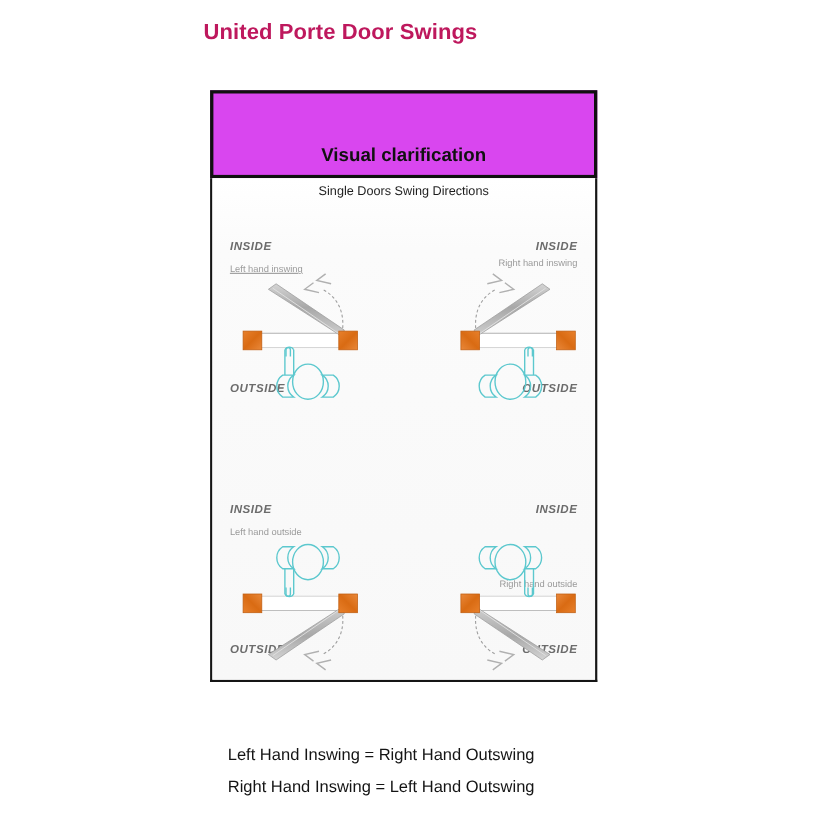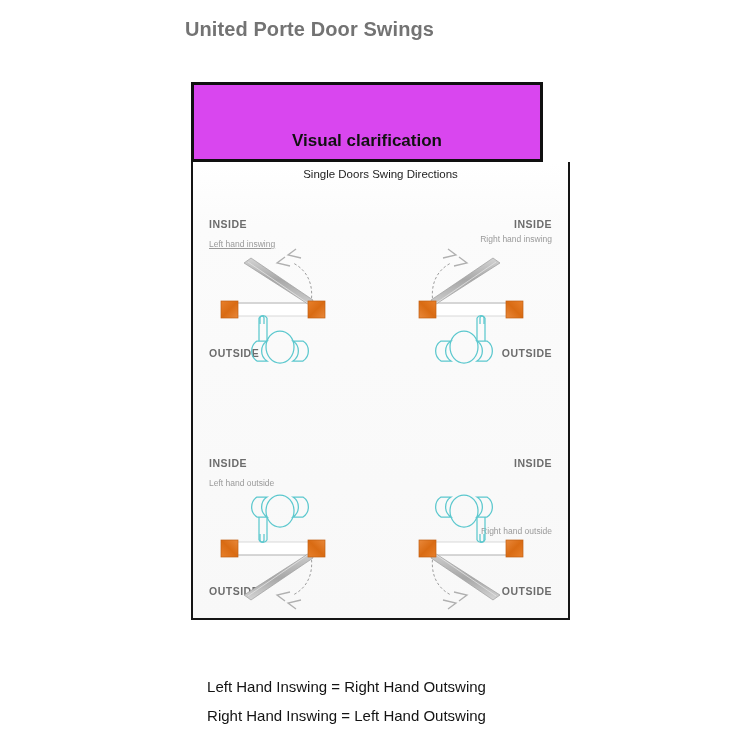--- a/index.html
+++ b/index.html
@@ -17,21 +17,21 @@
 
   
   #page-title {
     position: absolute;
     top: 18px;
     left: 0;
     width: 619px;
     text-align: center;
     font-size: 20px;
     font-weight: bold;
-    color: #737373;
+    color: #be185d;
     letter-spacing: 0.1px;
   }
 
   
   #figure {
     position: absolute;
     left: 191px;
     top: 82px;
     width: 352px;
     height: 538px;
@@ -58,21 +58,21 @@
     font-size: 17px;
     font-weight: bold;
     color: #111111;
   }
 
   
   #body-box {
     position: absolute;
     left: 0;
     top: 80px;
-    width: 379px;
+    width: 352px;
     height: 458px;
     box-sizing: border-box;
     border: 2px solid #151515;
     border-top: none;
     background: #fafafa;
     overflow: hidden;
   }
   #body-inner {
     position: absolute;
     inset: 0;
@@ -89,20 +89,21 @@
   }
 
   
   .lbl-inside, .lbl-outside {
     position: absolute;
     font-size: 10.5px;
     font-weight: bold;
     color: #6c6c6c;
     letter-spacing: 0.5px;
     white-space: nowrap;
+    font-style: italic;
   }
   .lbl-hand {
     position: absolute;
     font-size: 8.5px;
     color: #9a9a9a;
     white-space: nowrap;
   }
 
   
   #tl-inside  { left: 16px;  top: 56px; }

